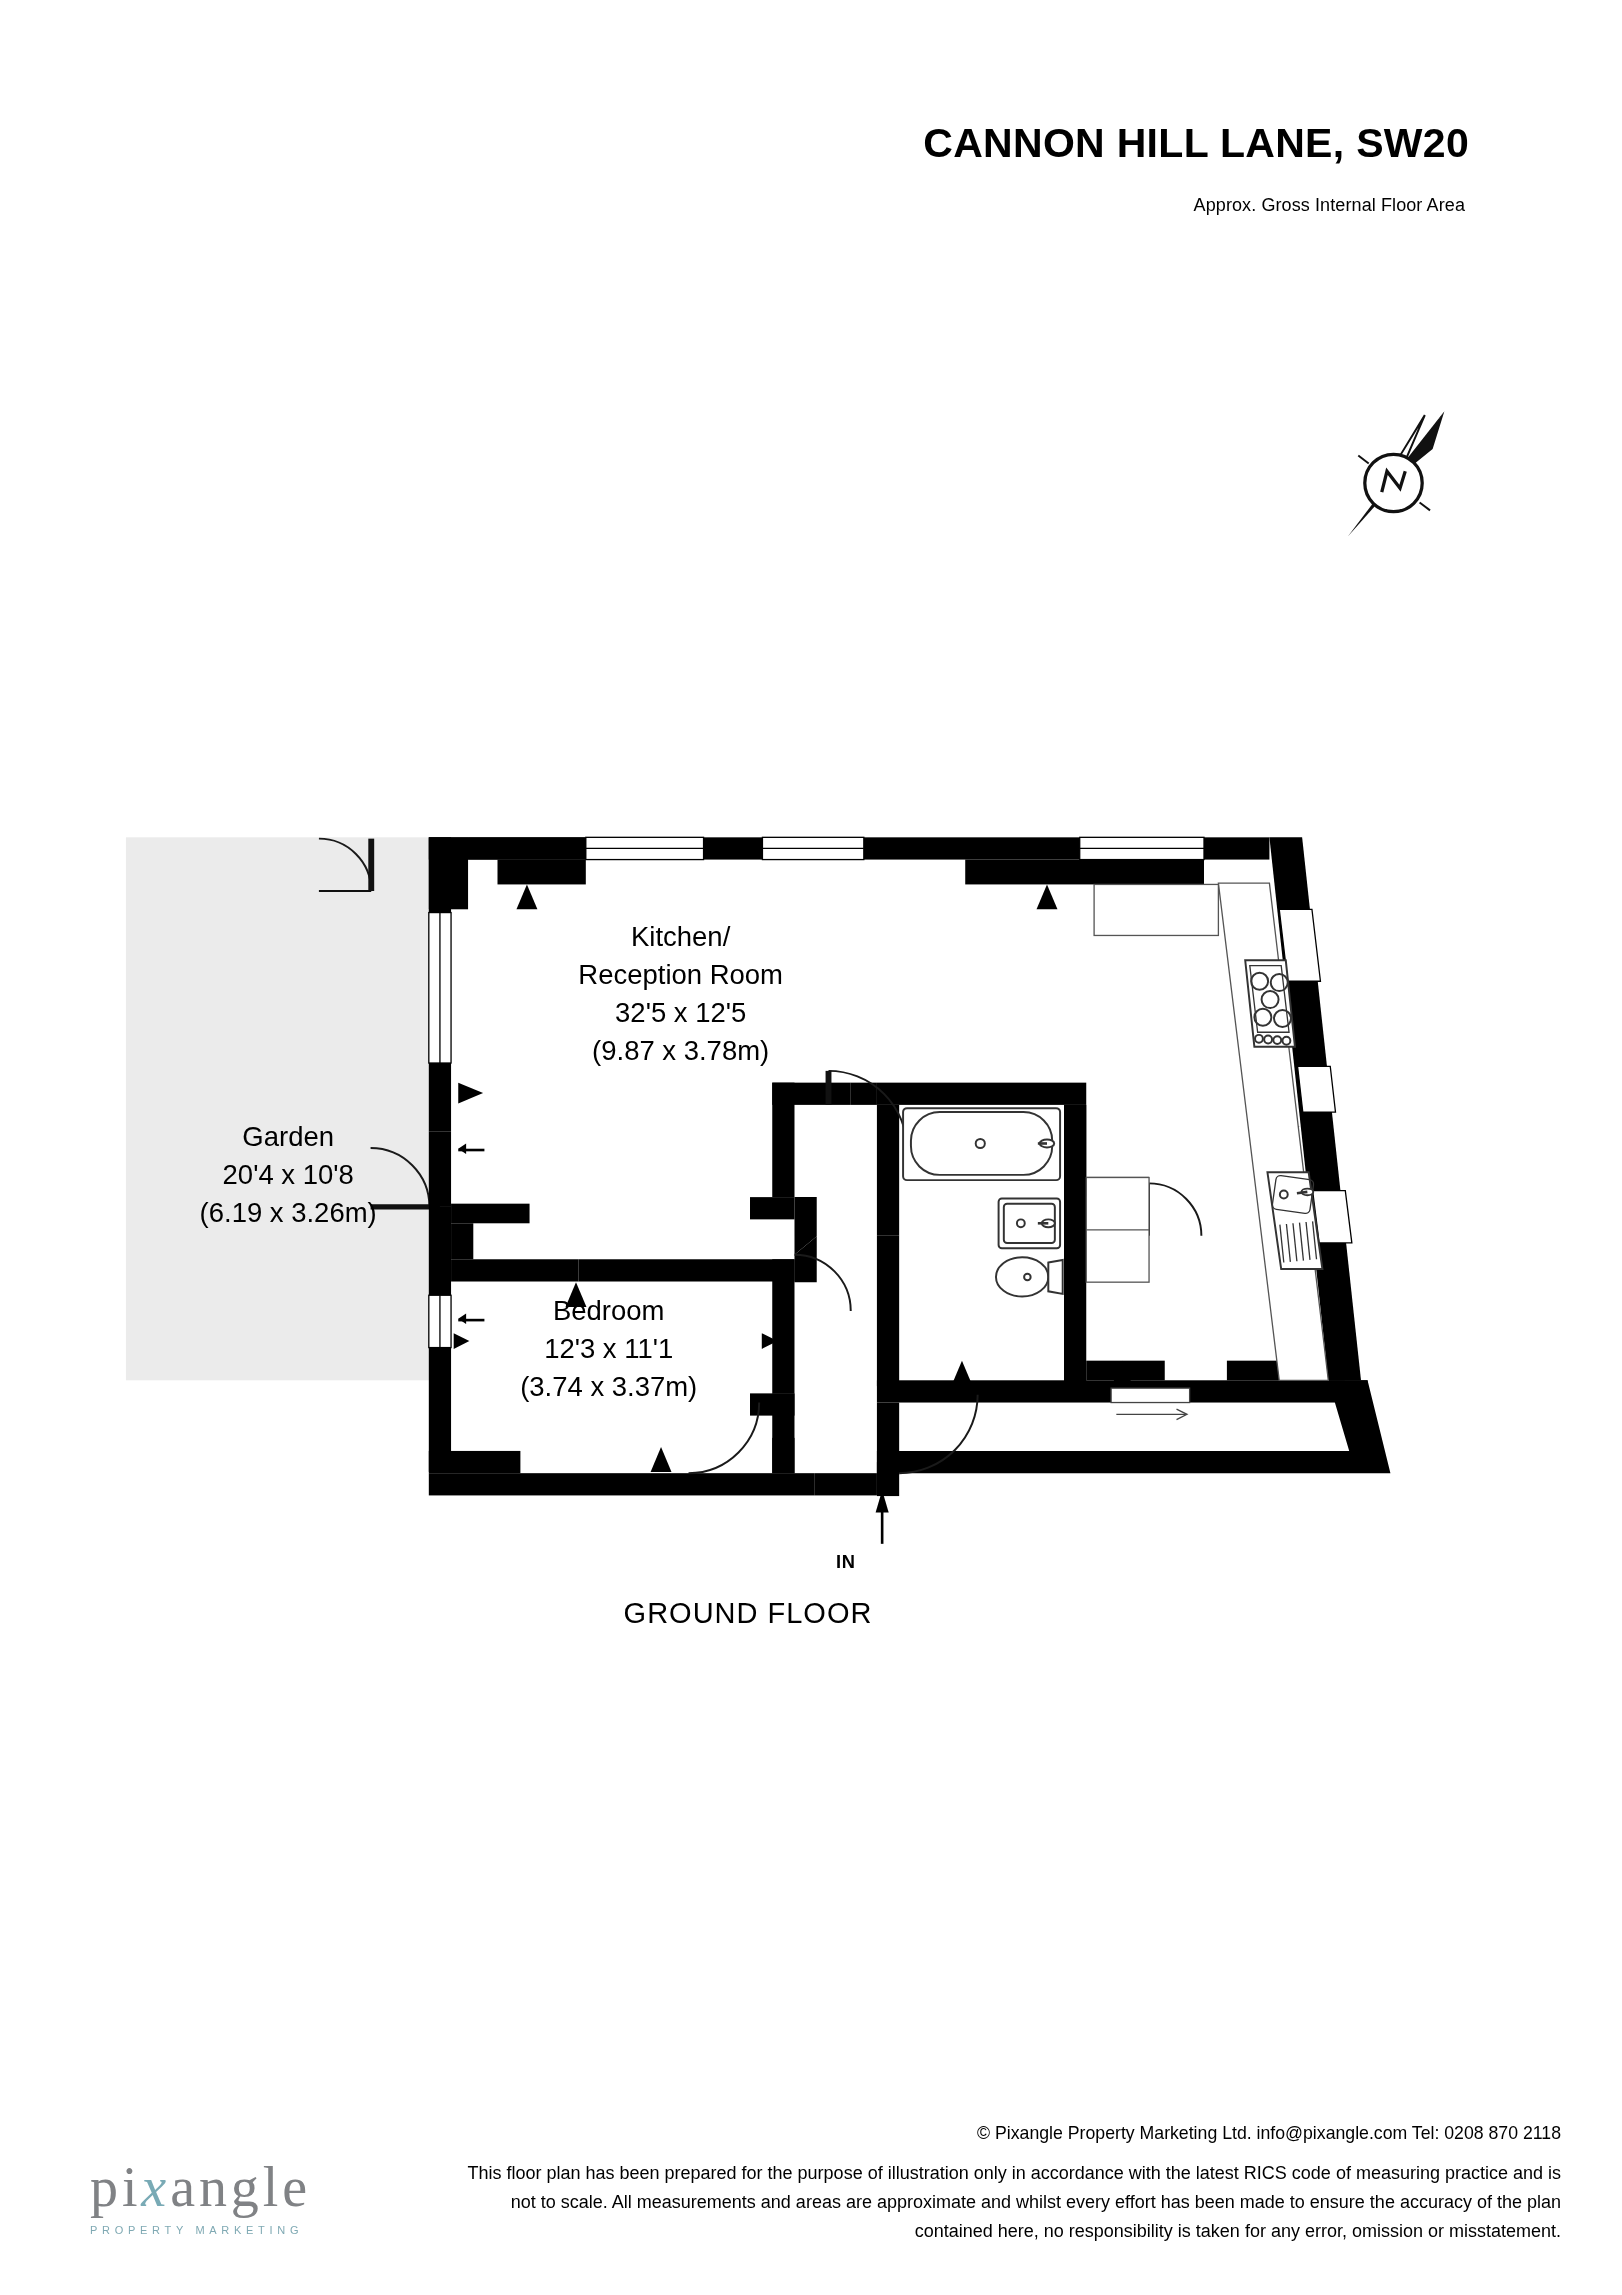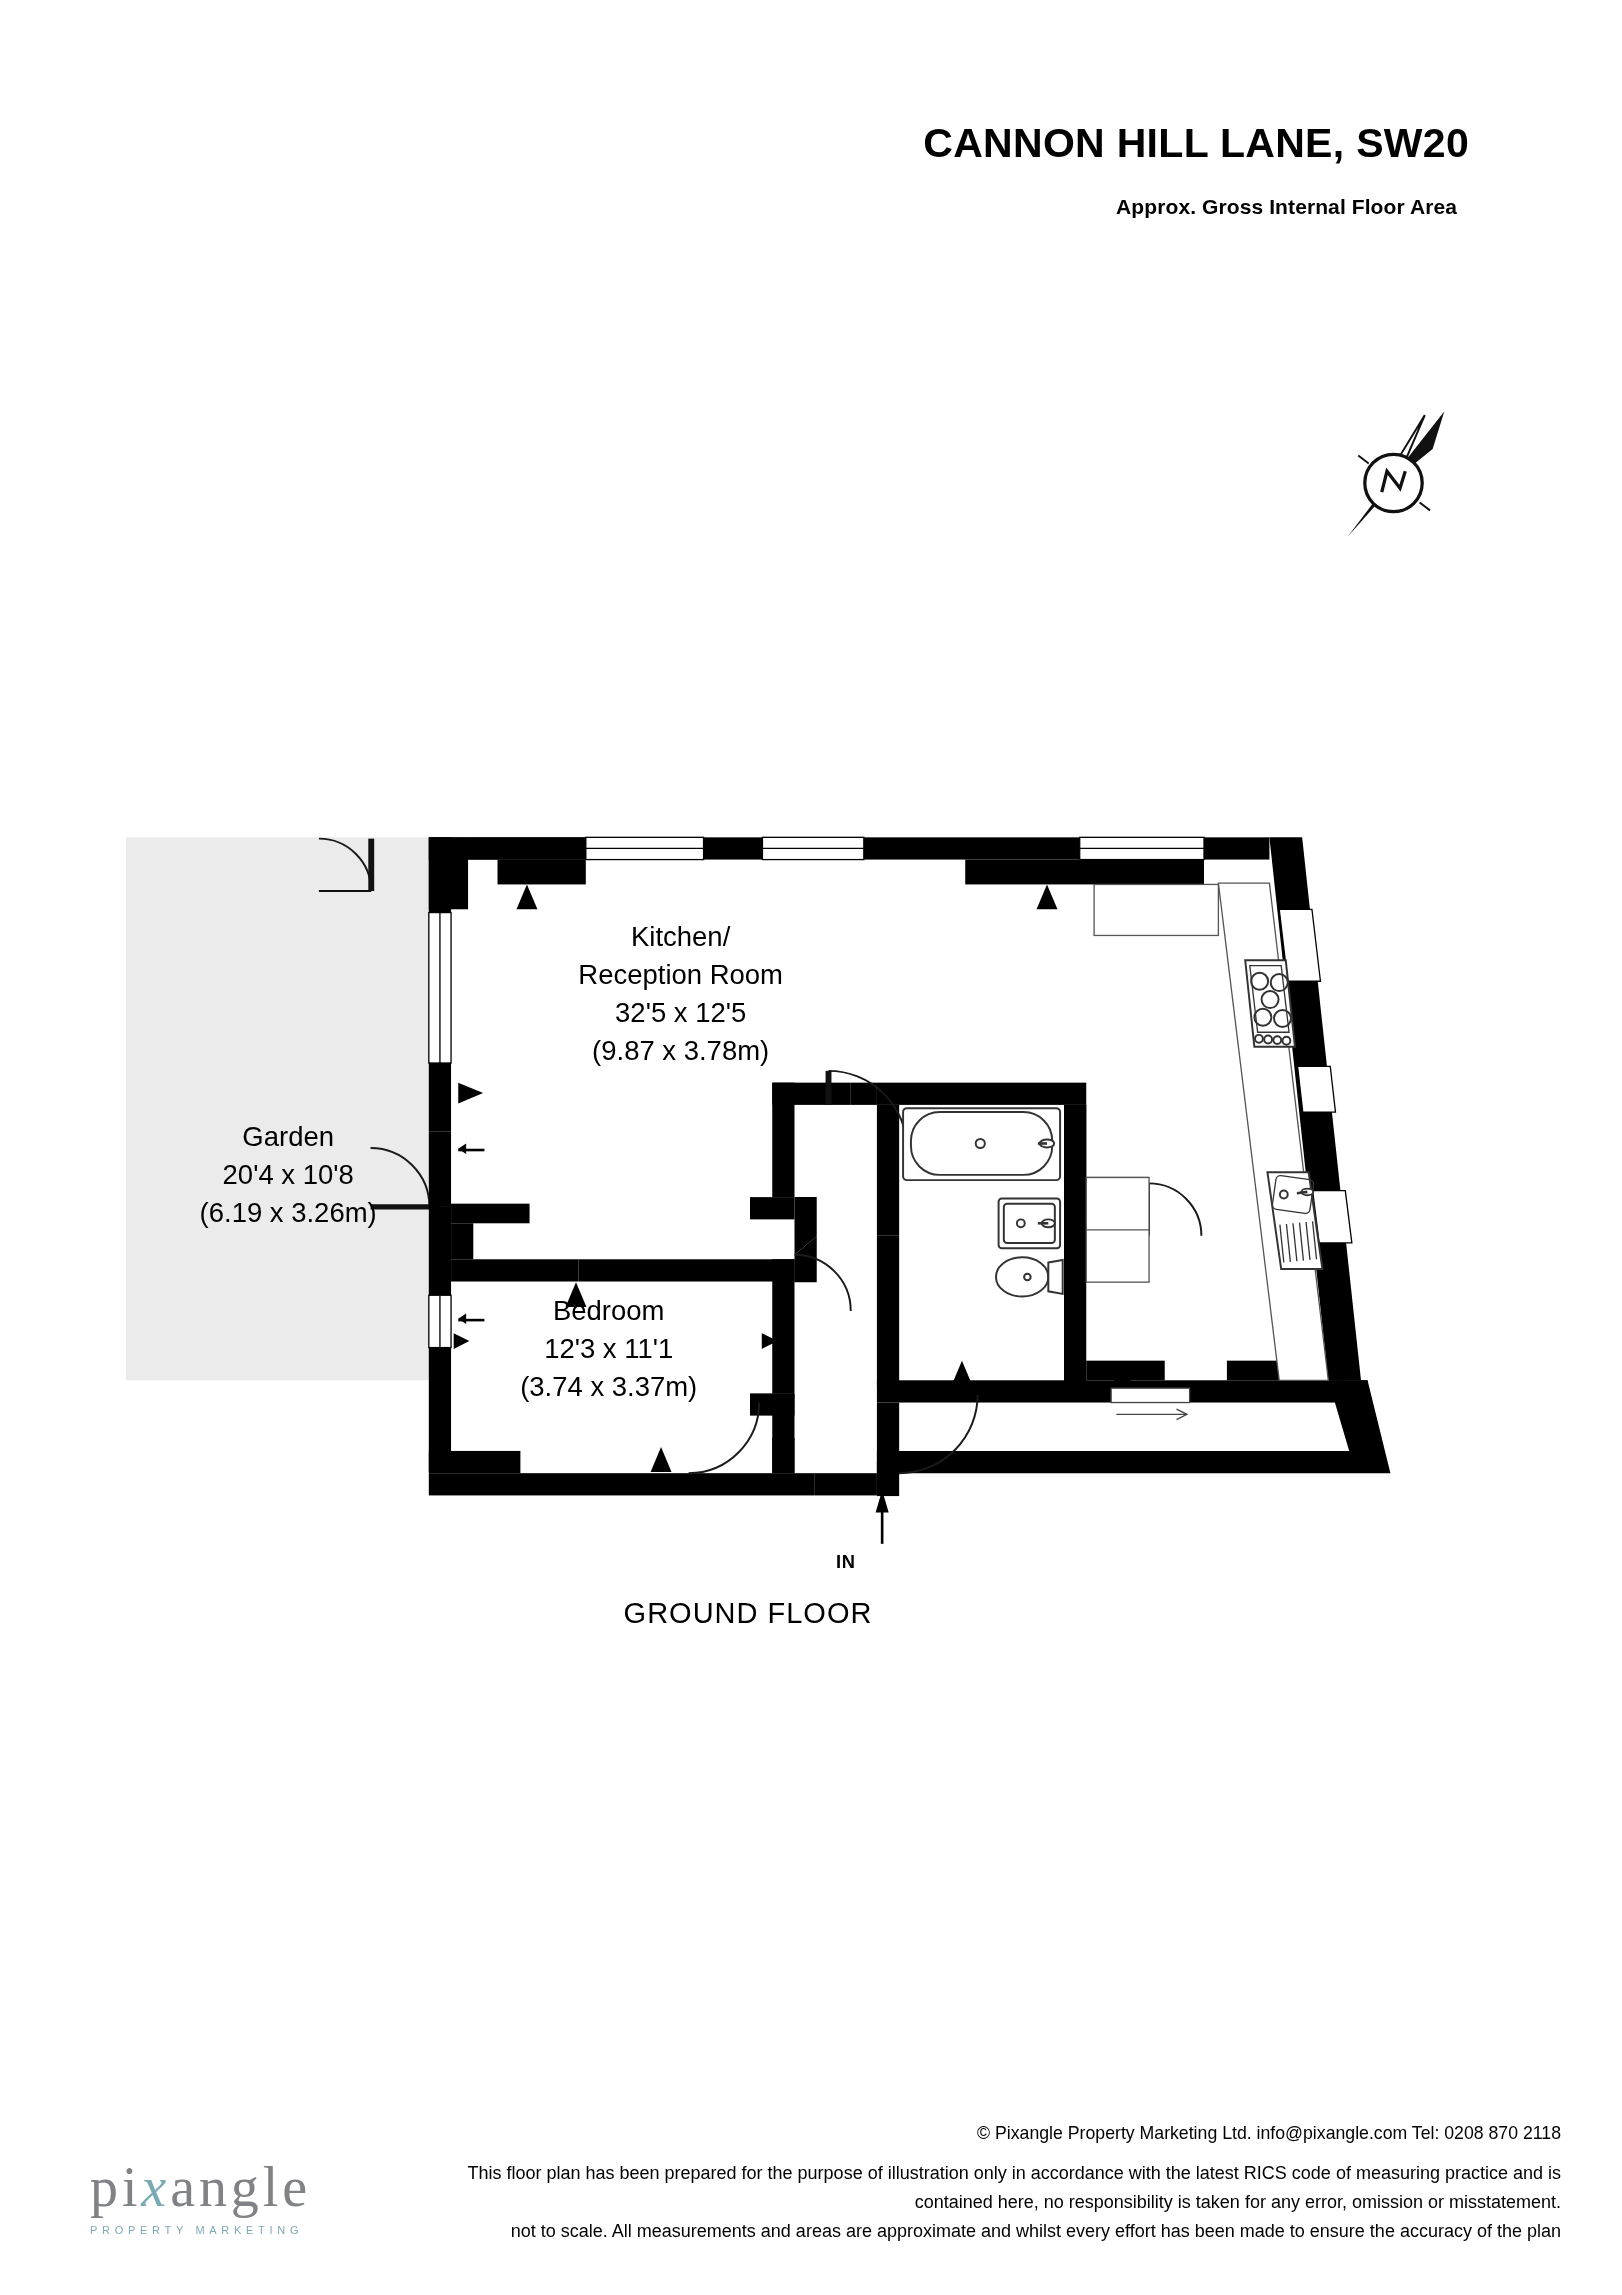--- a/index.html
+++ b/index.html
@@ -26,23 +26,23 @@
   }
   #title {
     font-size: 41px;
     font-weight: bold;
     letter-spacing: 0.3px;
     line-height: 1.1;
     margin: 0 0 29px 0;
     white-space: nowrap;
   }
   #area-label {
-    font-size: 21px;
-    font-weight: bold;
-    margin: 0 12px 33px 0;
+    font-size: 18px;
+    font-weight: normal;
+    margin: 0 4px 33px 0;
     letter-spacing: 0.1px;
   }
   #area-value {
     font-size: 27.5px;
     font-weight: bold;
     margin: 0;
     letter-spacing: 0.1px;
   }
 
   
@@ -373,21 +373,21 @@
   </g>
 </svg>
 </div>
 
 <div id="in-label">IN</div>
 <div id="floor-caption">GROUND FLOOR</div>
 
 <div id="copyright">© Pixangle Property Marketing Ltd. info@pixangle.com Tel: 0208 870 2118</div>
 <div id="disclaimer">
   <div>This floor plan has been prepared for the purpose of illustration only in accordance with the latest RICS code of measuring practice and is</div>
+  <div>not to scale. All measurements and areas are approximate and whilst every effort has been made to ensure the accuracy of the plan</div>
   <div>contained here, no responsibility is taken for any error, omission or misstatement.</div>
-  <div>not to scale. All measurements and areas are approximate and whilst every effort has been made to ensure the accuracy of the plan</div>
 </div>
 
 <div id="logo">
   <div id="logo-word"><span>pi</span><span class="tealx">x</span><span>angle</span></div>
   <div id="logo-sub">PROPERTY MARKETING</div>
 </div>
 
 
 </body></html>

